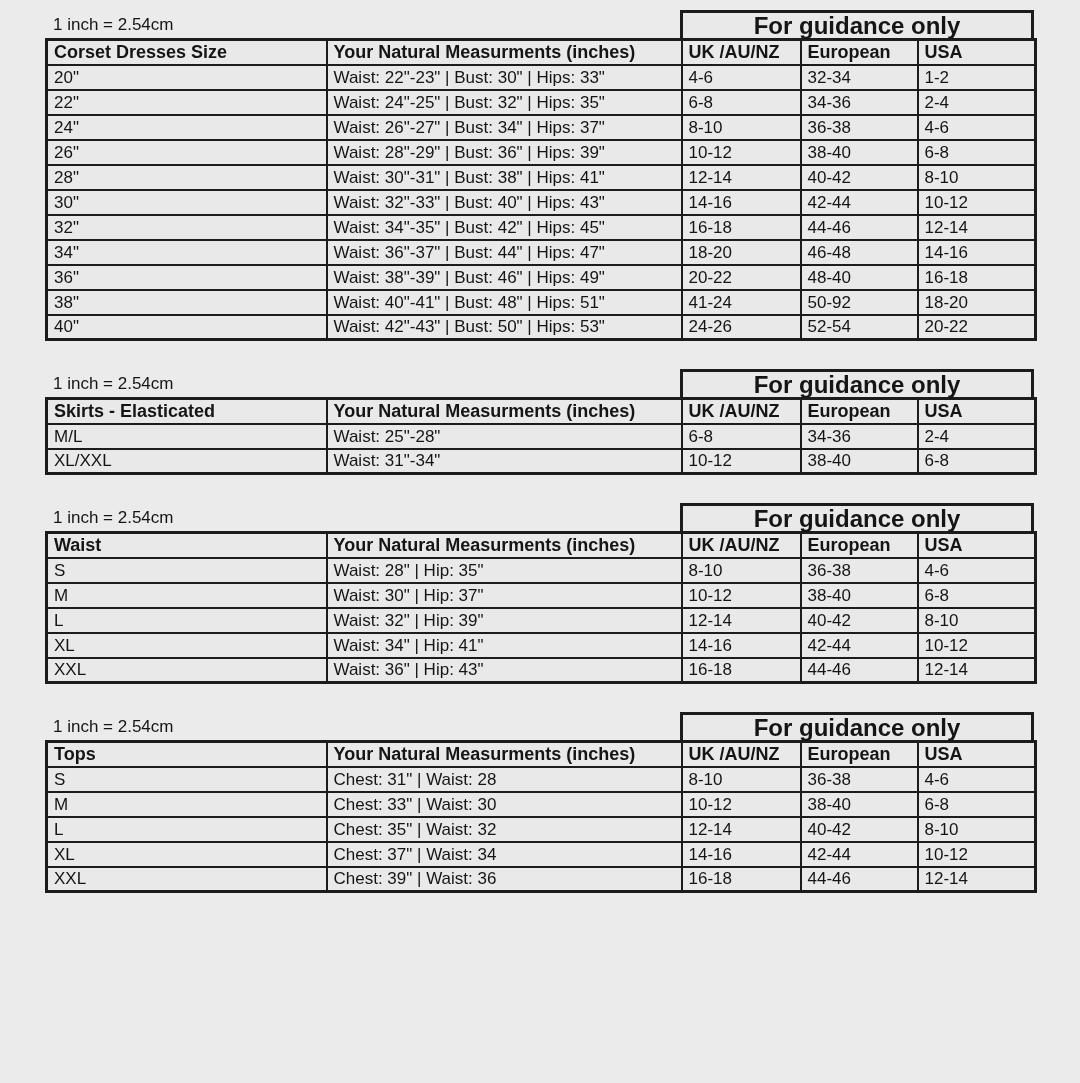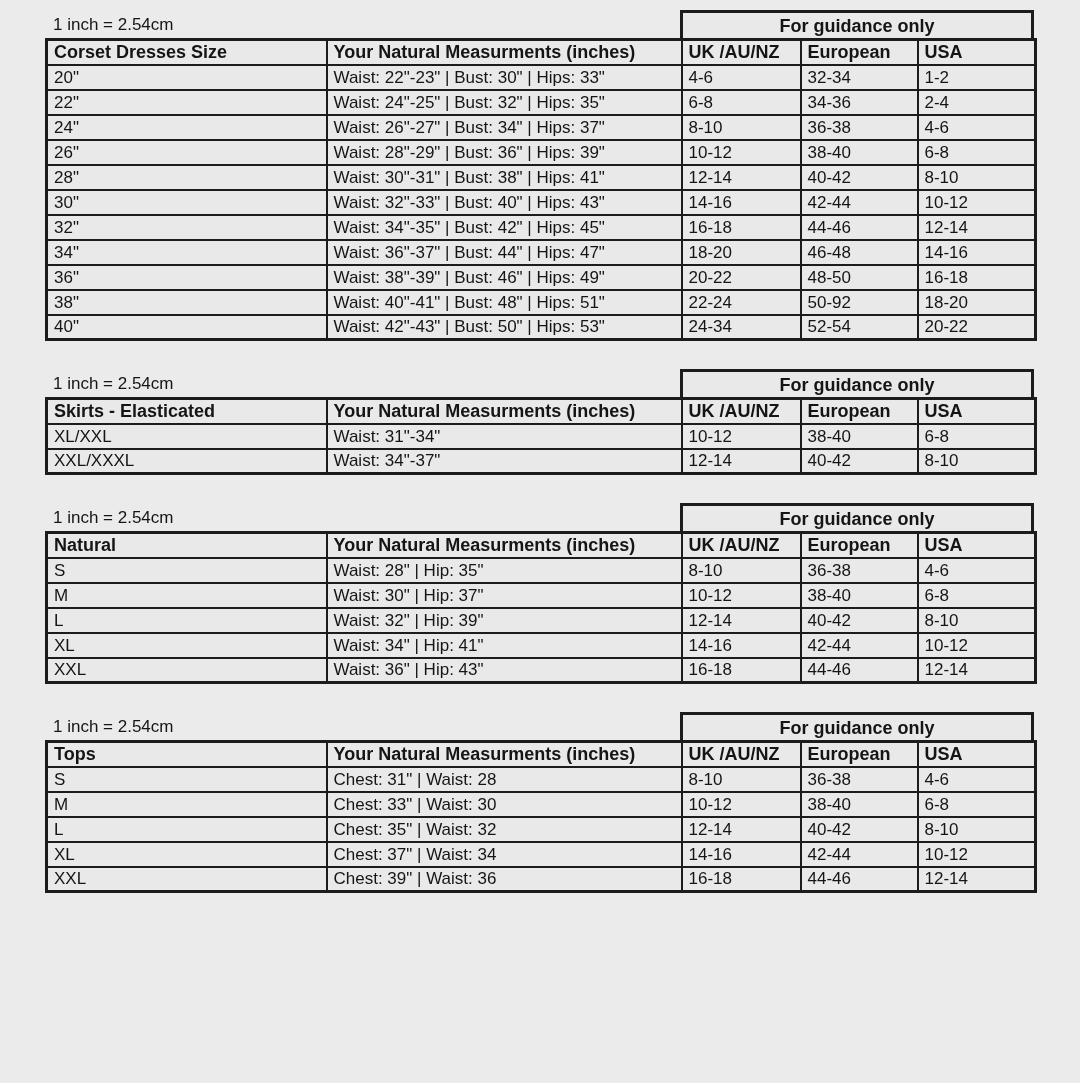--- a/index.html
+++ b/index.html
@@ -40,21 +40,21 @@
     position:absolute;
     left:635px;
     top:0;
     width:354px;
     height:28px;
     border:3px solid var(--line);
     border-bottom:none;
     background:var(--cell);
     text-align:center;
     font-weight:bold;
-    font-size:18px;
+    font-size:24px;
     line-height:26px;
   }
 
   table.size-table{
     width:989px;
     table-layout:fixed;
     border-collapse:collapse;
     border:3px solid var(--line);
     background:var(--cell);
   }
@@ -160,34 +160,34 @@
           <td>34"</td>
           <td>Waist: 36"-37" | Bust: 44" | Hips: 47"</td>
           <td>18-20</td>
           <td>46-48</td>
           <td>14-16</td>
         </tr>
         <tr>
           <td>36"</td>
           <td>Waist: 38"-39" | Bust: 46" | Hips: 49"</td>
           <td>20-22</td>
-          <td>48-50</td>
+          <td>48-40</td>
           <td>16-18</td>
         </tr>
         <tr>
           <td>38"</td>
           <td>Waist: 40"-41" | Bust: 48" | Hips: 51"</td>
-          <td>22-24</td>
+          <td>41-24</td>
           <td>50-92</td>
           <td>18-20</td>
         </tr>
         <tr>
           <td>40"</td>
           <td>Waist: 42"-43" | Bust: 50" | Hips: 53"</td>
-          <td>24-34</td>
+          <td>24-26</td>
           <td>52-54</td>
           <td>20-22</td>
         </tr>
       </tbody>
   </table>
 </section>
 
 <section class="block">
   <div class="band">
     <span class="note">1 inch = 2.54cm</span>
@@ -205,53 +205,53 @@
       <tr>
         <th>Skirts - Elasticated</th>
         <th>Your Natural Measurments (inches)</th>
         <th>UK /AU/NZ</th>
         <th>European</th>
         <th>USA</th>
       </tr>
     </thead>
     <tbody>
         <tr>
+          <td>M/L</td>
+          <td>Waist: 25"-28"</td>
+          <td>6-8</td>
+          <td>34-36</td>
+          <td>2-4</td>
+        </tr>
+        <tr>
           <td>XL/XXL</td>
           <td>Waist: 31"-34"</td>
           <td>10-12</td>
           <td>38-40</td>
           <td>6-8</td>
-        </tr>
-        <tr>
-          <td>XXL/XXXL</td>
-          <td>Waist: 34"-37"</td>
-          <td>12-14</td>
-          <td>40-42</td>
-          <td>8-10</td>
         </tr>
       </tbody>
   </table>
 </section>
 
 <section class="block">
   <div class="band">
     <span class="note">1 inch = 2.54cm</span>
     <div class="guidance">For guidance only</div>
   </div>
   <table class="size-table">
     <colgroup>
         <col class="c0">
         <col class="c1">
         <col class="c2">
         <col class="c3">
         <col class="c4">
       </colgroup>
     <thead>
       <tr>
-        <th>Natural</th>
+        <th>Waist</th>
         <th>Your Natural Measurments (inches)</th>
         <th>UK /AU/NZ</th>
         <th>European</th>
         <th>USA</th>
       </tr>
     </thead>
     <tbody>
         <tr>
           <td>S</td>
           <td>Waist: 28" | Hip: 35"</td>

